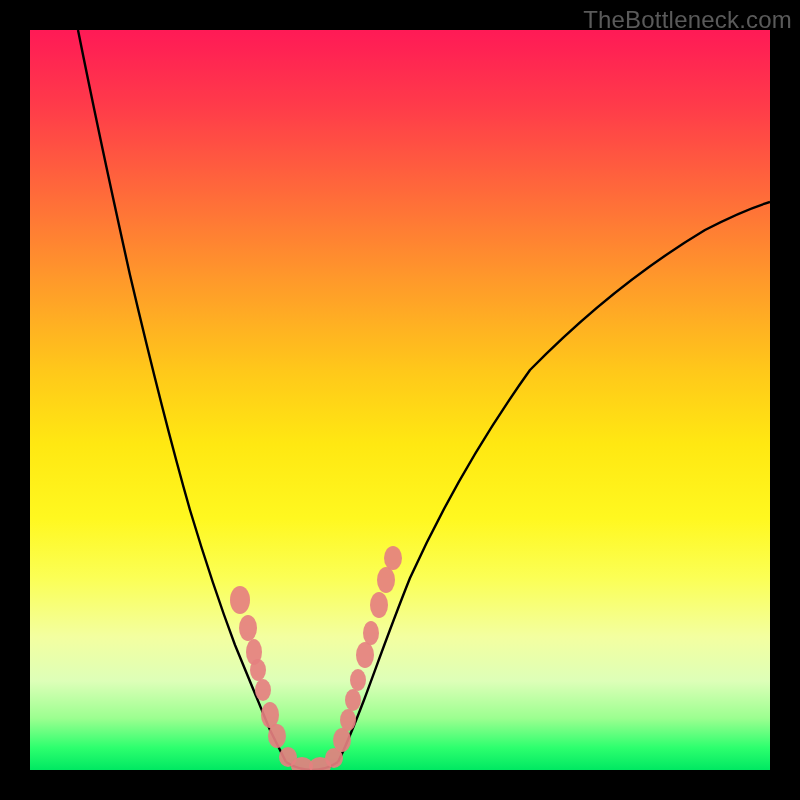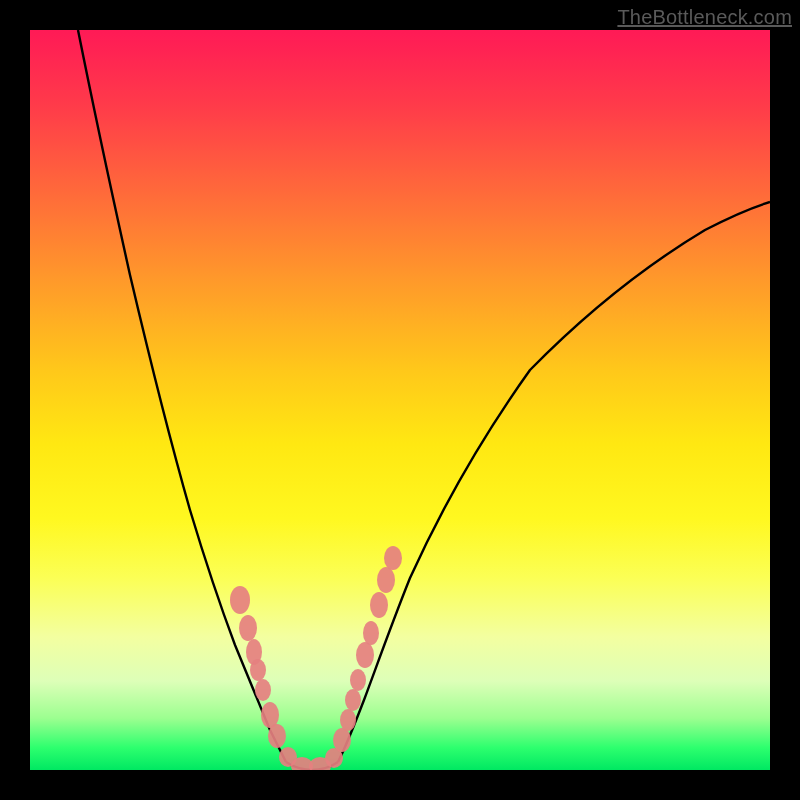--- a/index.html
+++ b/index.html
@@ -35,25 +35,24 @@
       #ddffb8 88%,
       #9cff90 93%,
       #2dff6e 97%,
       #00e862 100%);
   }
   .watermark {
     position: absolute;
     top: 6px;
     right: 8px;
     color: #5a5a5a;
-    font-size: 20px;
+    font-size: 24px;
     font-weight: 500;
     letter-spacing: 0.2px;
     user-select: none;
-    text-decoration: underline;
   }
   svg.curve {
     position: absolute;
     left: 0; top: 0;
     width: 740px;
     height: 740px;
   }
   .curve path {
     fill: none;
     stroke: #000;

